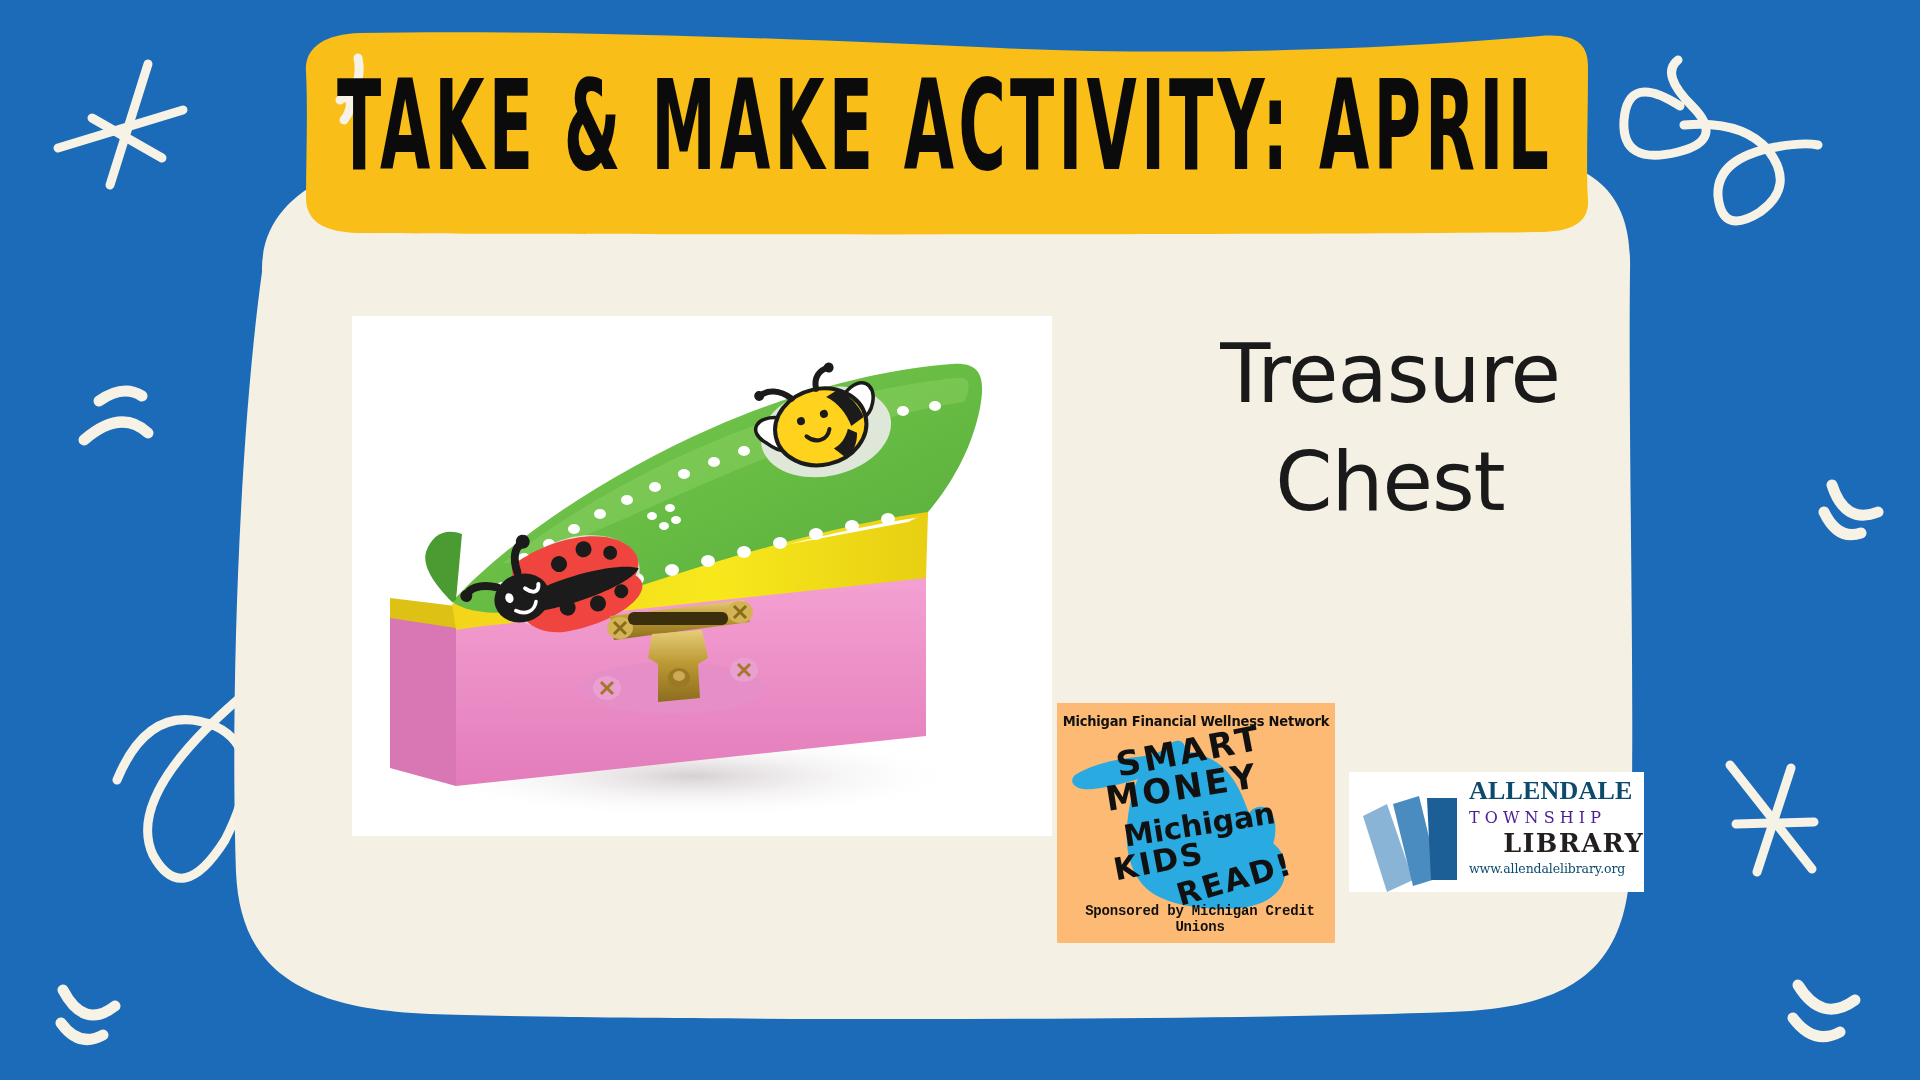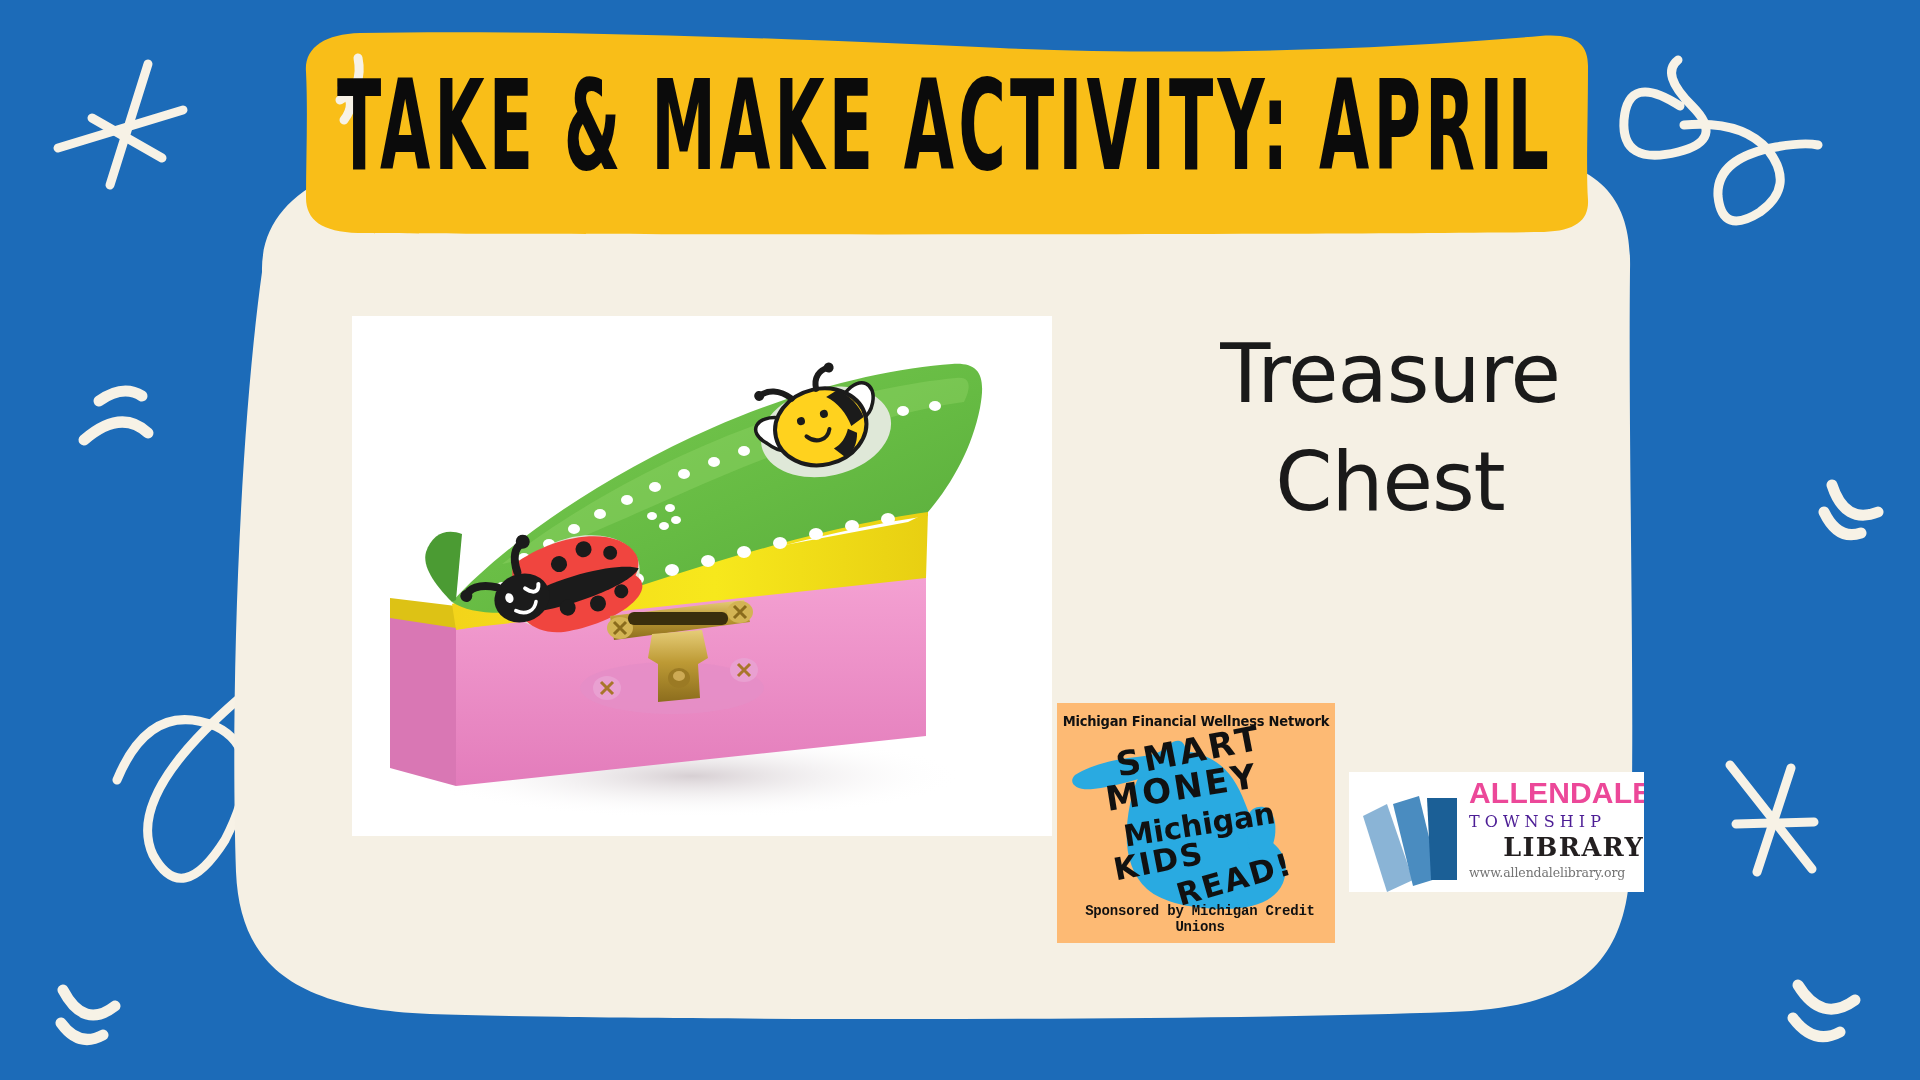--- a/index.html
+++ b/index.html
@@ -85,37 +85,37 @@
   .sm-w4 { left:56px; top:140px; font-size:31px; letter-spacing:2px; transform:rotate(-11deg); }
   .sm-w5 { left:118px; top:158px; font-size:31px; letter-spacing:2px; transform:rotate(-16deg); }
 
   
   .allogo {
     position:absolute; left:1349px; top:772px; width:295px; height:120px;
     background:#ffffff; overflow:hidden;
   }
   .al-text { position:absolute; left:120px; top:6px; width:175px; }
   .al-l1 {
-    font-family:Liberation Sans, sans-serif;
-    font-weight:700; font-size:30px; color:#ec4899;
+    font-family:Liberation Serif, serif;
+    font-weight:700; font-size:26px; color:#0c4a6e;
     letter-spacing:.2px; line-height:1;
   }
   .al-l2 {
     font-family:"DejaVu Serif","Liberation Serif", serif;
     font-weight:400; font-size:16px; color:#4c1d95;
     letter-spacing:5.1px; line-height:1; margin-top:6px;
   }
   .al-l3 {
     font-family:"DejaVu Serif","Liberation Serif", serif;
     font-weight:700; font-size:25.5px; color:#231f20;
     letter-spacing:1.4px; line-height:1; margin-top:5px;text-align:right;
   }
   .al-l4 {
     font-family:"DejaVu Serif","Liberation Serif", serif;
-    font-weight:400; font-size:12.5px; color:#737373;
+    font-weight:400; font-size:12.5px; color:#0c4a6e;
     letter-spacing:-.1px; line-height:1; margin-top:6px;
   }
 </style>
 </head>
 <body>
 
 <div class="stage">
 
   <svg class="doodles" viewBox="0 0 1920 1080" width="1920" height="1080">
     <g stroke="#f7f2e6" fill="none" stroke-linecap="round">

